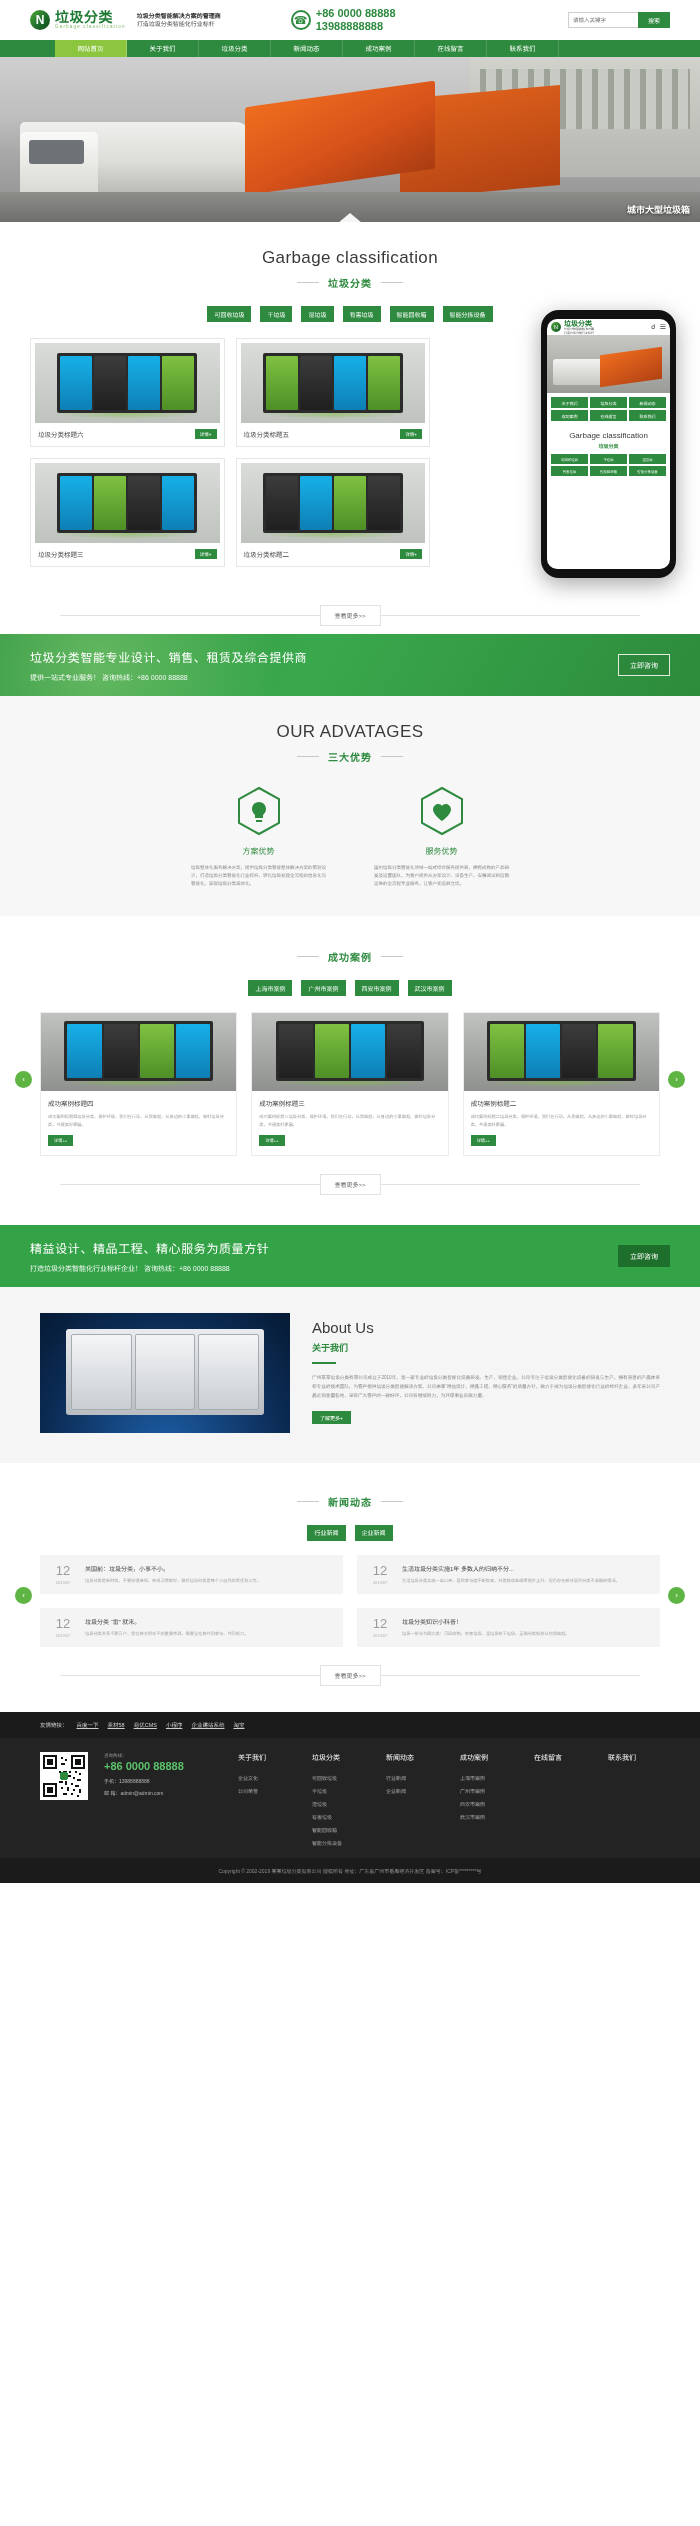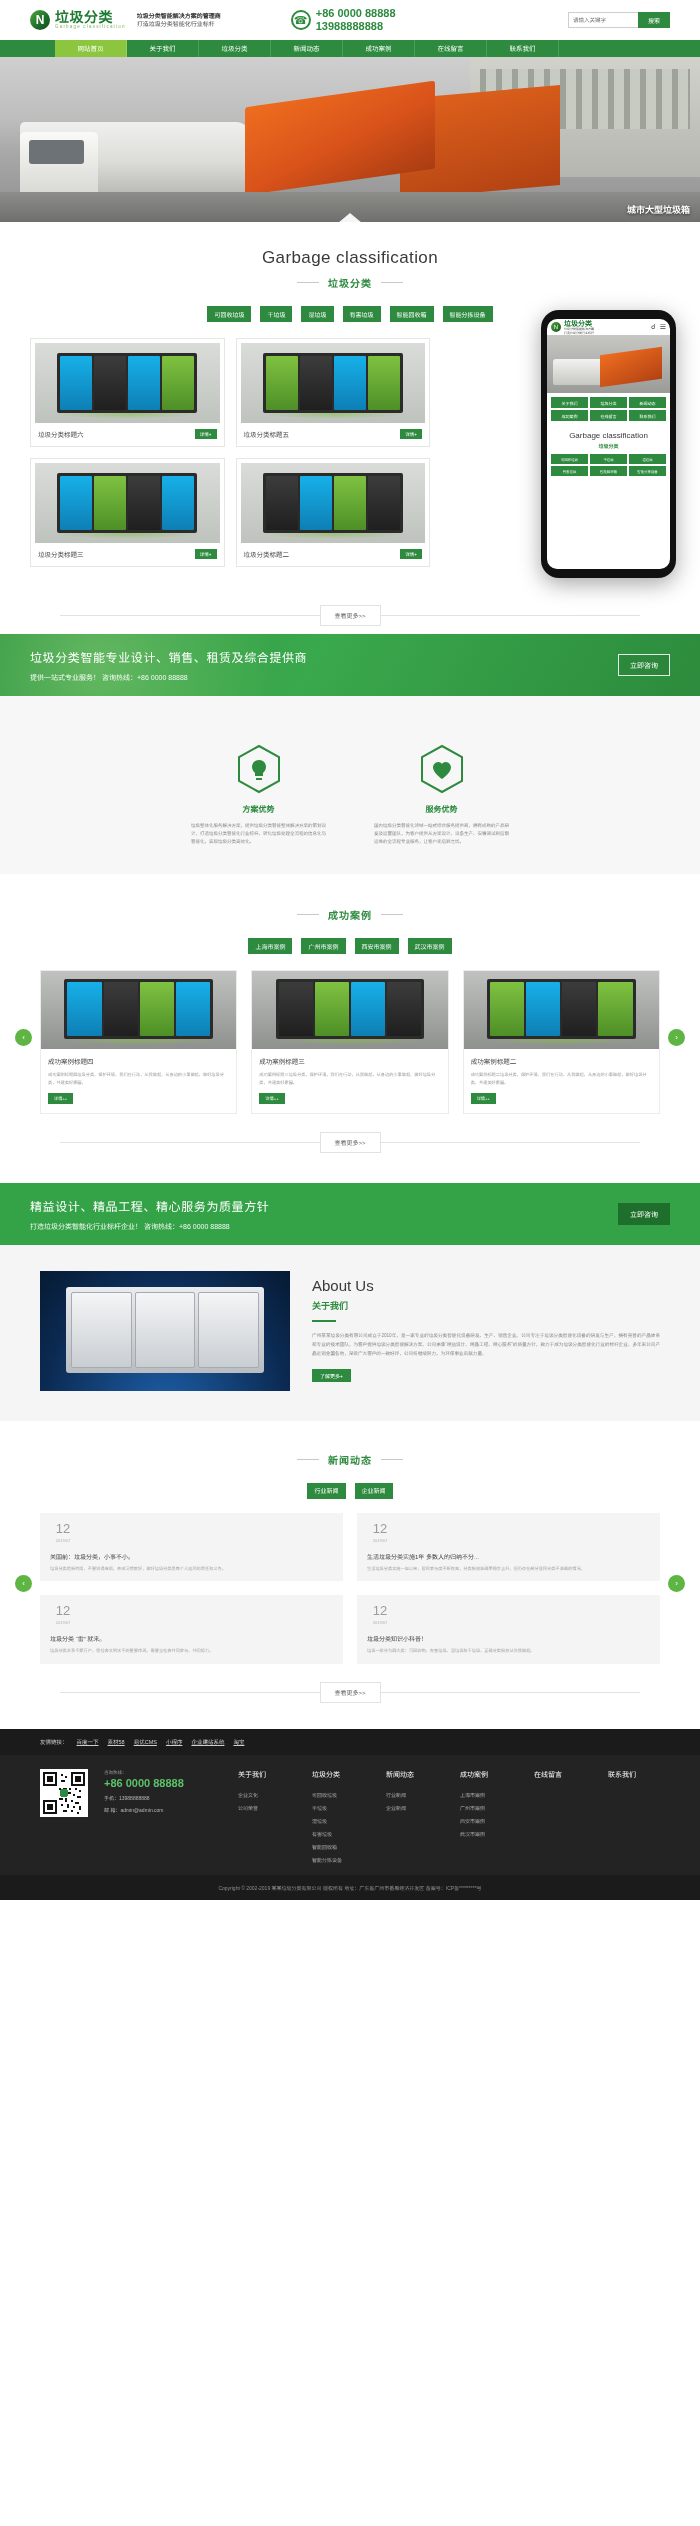--- a/index.html
+++ b/index.html
@@ -178,21 +178,21 @@
   .cta.dark { background:#34a247; }
   .cta.dark::before { display:none; }
   .cta.dark .cta-btn { background:#1f6f2c; border-color:#1f6f2c; }
 
   
   .adv-sec { background:#f7f7f7; padding:26px 0 28px; }
   .adv-row { display:flex; justify-content:center; gap:48px; margin-top:22px; padding:0 40px; }
   .adv-col { width:135px; text-align:center; }
   .hexbox { width:46px; height:50px; margin:0 auto; position:relative; }
   .hexbox svg { width:46px; height:50px; display:block; }
-  .adv-title { font-size:8px; color:#2d8a3e; font-weight:bold; margin-top:9px; }
+  .adv-title { font-size:8px; color:#2d8a3e; font-weight:normal; margin-top:9px; }
   .adv-desc { font-size:4.5px; color:#8a8a8a; line-height:1.8; margin-top:8px; text-align:justify; }
 
   
   .case-sec { padding:26px 0 22px; background:#fff; position:relative; }
   .case-grid { display:grid; grid-template-columns:repeat(3,1fr); gap:14px; padding:16px 40px 0; }
   .case-card { background:#fff; border:1px solid #ececec; }
   .case-img { height:78px; position:relative; overflow:hidden;
     background:linear-gradient(180deg,#bfc2be 0%,#8e918d 100%); }
   .case-body { padding:7px 7px 9px; }
   .case-title { font-size:6.5px; color:#444; }
@@ -225,21 +225,21 @@
   .about-en { font-size:15px; color:#3a3a3a; }
   .about-cn { font-size:9px; color:#2d8a3e; font-weight:bold; margin-top:5px; }
   .about-rule { width:24px; height:2px; background:#2d8a3e; margin-top:8px; }
   .about-p { font-size:4.6px; color:#888; line-height:1.95; margin-top:10px; text-align:justify; }
   .about-btn { display:inline-block; background:#2d8a3e; color:#fff; font-size:5px;
     padding:3px 8px; margin-top:10px; cursor:pointer; }
 
   
   .news-sec { padding:24px 0 18px; background:#fff; position:relative; }
   .news-grid { display:grid; grid-template-columns:1fr 1fr; gap:14px; padding:14px 40px 0; }
-  .news-item { background:#f4f4f4; display:flex; gap:9px; padding:9px 10px;flex-direction:column; }
+  .news-item { background:#f4f4f4; display:flex; gap:9px; padding:9px 10px; }
   .news-date { text-align:center; flex-shrink:0; width:26px; }
   .news-d { font-size:13px; color:#9b9b9b; line-height:1; }
   .news-ym { font-size:4px; color:#b0b0b0; margin-top:3px; }
   .news-body { flex:1; min-width:0; }
   .news-title { font-size:6px; color:#444; white-space:nowrap; overflow:hidden; text-overflow:ellipsis; }
   .news-desc { font-size:4.2px; color:#a3a3a3; line-height:1.75; margin-top:4px; }
 
   
   .links-bar { background:#1b1b1b; padding:9px 40px; display:flex; gap:9px; align-items:center; }
   .links-bar .lb-label { font-size:5.5px; color:#cfcfcf; }
@@ -446,20 +446,26 @@
 
   <div class="cta">
     <div class="cta-txt">
       <div class="cta-t1">垃圾分类智能专业设计、销售、租赁及综合提供商</div>
       <div class="cta-t2">提供一站式专业服务！ 咨询热线：+86 0000 88888</div>
     </div>
     <div class="cta-btn">立即咨询</div>
   </div>
 
   <div class="adv-sec">
+    <div class="sec-en">OUR ADVATAGES</div>
+    <div class="sec-cn-row">
+      <span class="line"></span>
+      <span class="sec-cn">三大优势</span>
+      <span class="line"></span>
+    </div>
 
     <div class="adv-row">
       <div class="adv-col">
         <div class="hexbox">
           <svg viewBox="0 0 46 50">
               <polygon points="23,2 43,13 43,37 23,48 3,37 3,13" fill="none" stroke="#2d8a3e" stroke-width="2"></polygon>
           <path d="M23 16c-4 0-7 3-7 7 0 3 2 5 3 6v3h8v-3c1-1 3-3 3-6 0-4-3-7-7-7z" fill="#2d8a3e"></path>
           <rect x="20" y="34" width="6" height="2" fill="#2d8a3e"></rect>
             </svg>
         </div>

